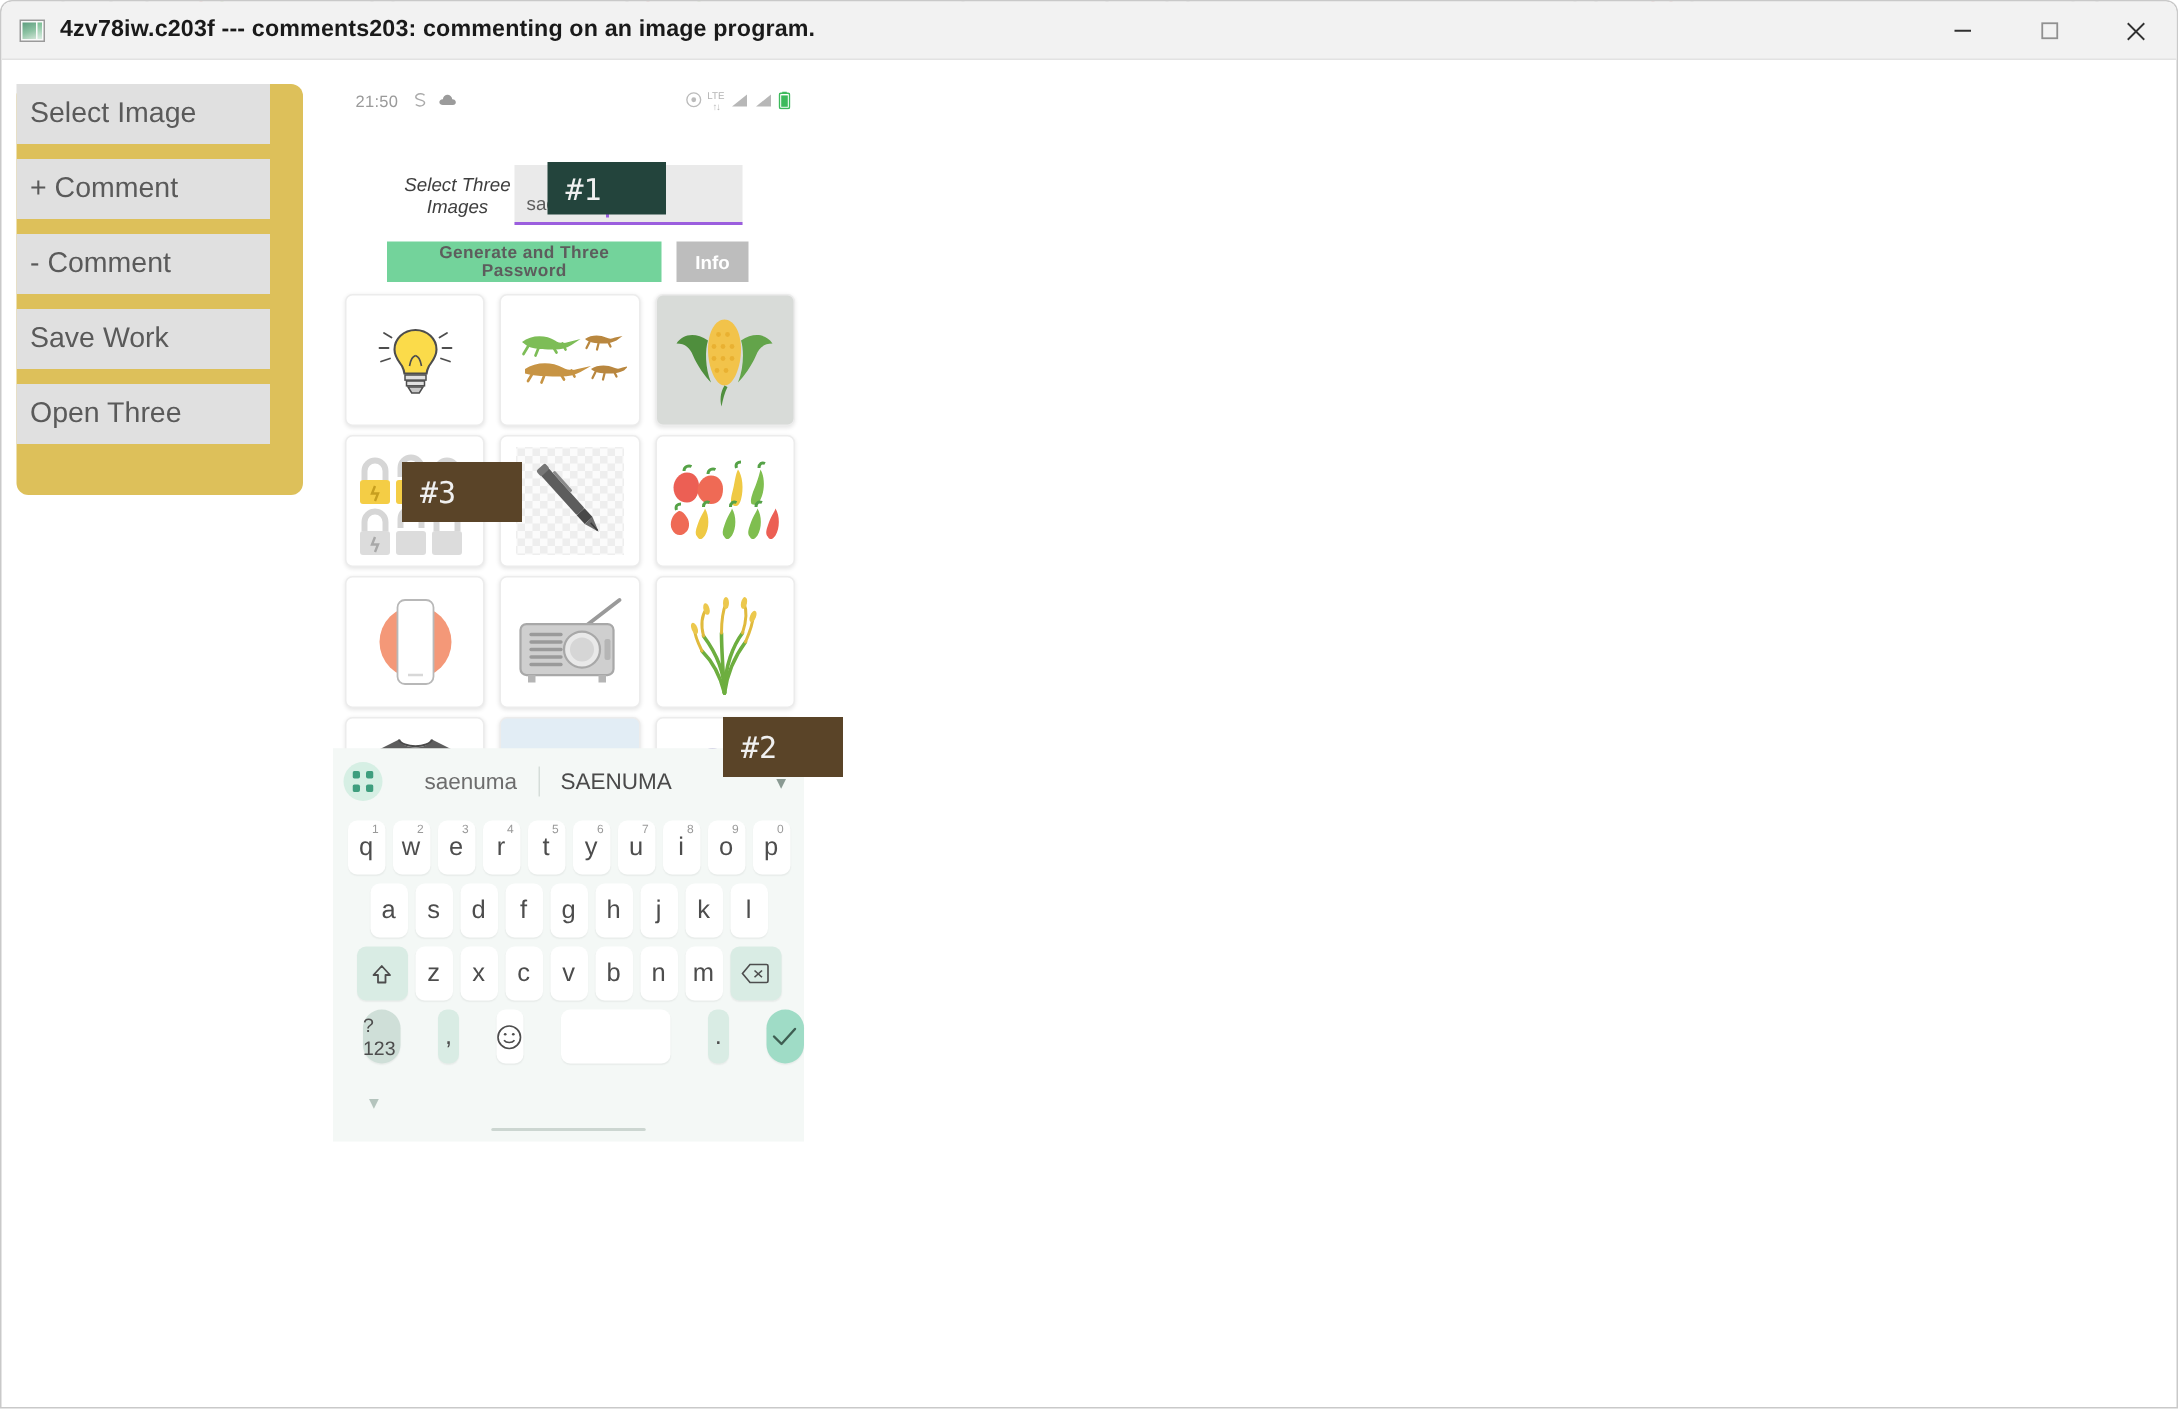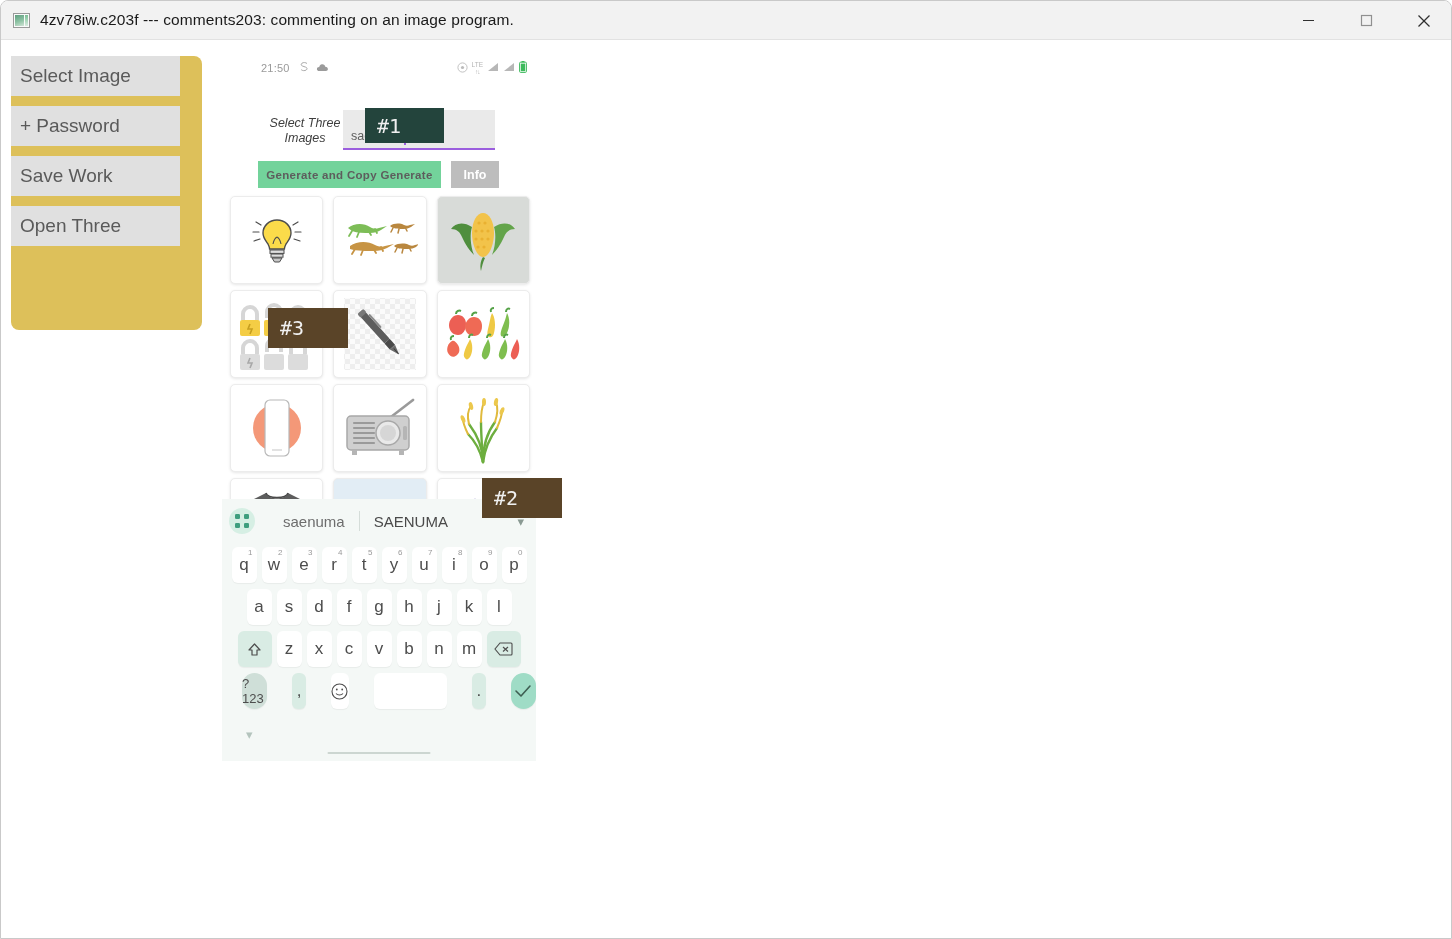--- a/index.html
+++ b/index.html
@@ -51,20 +51,21 @@
     position: absolute; right: 1px; top: 1px;
     width: 3px; height: 11px;
     background: linear-gradient(180deg, #7bbf95, #d8ece0);
   }
   #title-text {
     margin-left: 10px;
     font-size: 15.5px;
     color: #1a1a1a;
     white-space: nowrap;
     letter-spacing: 0.1px;
+    font-weight: bold;
   }
   .win-btns {
     position: absolute; right: 0; top: 0;
     height: 39px; display: flex;
   }
   .win-btn {
     width: 58px; height: 39px;
     display: flex; align-items: center; justify-content: center;
     color: #303030;
   }
@@ -110,21 +111,21 @@
     background: #ffffff;
   }
   
   #status-bar {
     position: absolute; left: 0; top: 0;
     width: 314px; height: 24px;
     display: flex; align-items: center;
     padding: 0 9px;
     font-size: 11px; color: #9a9a9a;
   }
-  #status-time { margin-left: 30px; letter-spacing: .2px; }
+  #status-time { margin-left: 6px; letter-spacing: .2px; }
   .status-left-icons { display: flex; align-items: center; gap: 7px; margin-left: 9px; }
   .status-right { margin-left: auto; display: flex; align-items: center; gap: 4px; }
 
   
   #form-area {
     position: absolute; left: 0; top: 26px;
     width: 314px; height: 115px;
   }
   #form-label {
     position: absolute; left: 44px; top: 34px;
@@ -320,21 +321,22 @@
         <svg width="14" height="14" viewBox="0 0 14 14">
             <line x1="1.5" y1="1.5" x2="12.5" y2="12.5" stroke="#303030" stroke-width="1.2"></line>
             <line x1="12.5" y1="1.5" x2="1.5" y2="12.5" stroke="#303030" stroke-width="1.2"></line>
           </svg>
       </div>
     </div>
   </div>
 
   <div id="toolbar-panel">
     <button class="tool-btn">Select Image</button>
-    <button class="tool-btn">+ Password</button>
+    <button class="tool-btn">+ Comment</button>
+    <button class="tool-btn">- Comment</button>
     <button class="tool-btn">Save Work</button>
     <button class="tool-btn">Open Three</button>
   </div>
 
   <div id="phone">
 
     <div id="status-bar">
       <span id="status-time">21:50</span>
       <span class="status-left-icons">
         <span>
@@ -377,21 +379,21 @@
         </span>
       </span>
     </div>
 
     <div id="form-area">
       <div id="form-label">Select Three Images</div>
       <div id="password-field">
         <span id="password-value">saenuma</span>
         <span id="caret"></span>
       </div>
-      <button id="generate-btn">Generate and Copy Generate</button>
+      <button id="generate-btn">Generate and Three Password</button>
       <button id="info-btn">Info</button>
     </div>
 
     <div id="image-grid">
 
       <div class="grid-cell">
         <svg width="64" height="64" viewBox="0 0 64 64">
           <path d="M32 12c-8 0-14 6-14 13 0 5 3 8 5 11 1 2 1.5 3.5 1.6 5h14.8c.1-1.5.6-3 1.6-5 2-3 5-6 5-11 0-7-6-13-14-13z" fill="#fbdb4a" stroke="#4d4d4d" stroke-width="1.4"></path>
           <rect x="25" y="42" width="14" height="3.4" fill="#e0e0e0" stroke="#4d4d4d" stroke-width="1"></rect>
           <rect x="26" y="46" width="12" height="3.2" fill="#e0e0e0" stroke="#4d4d4d" stroke-width="1"></rect>

